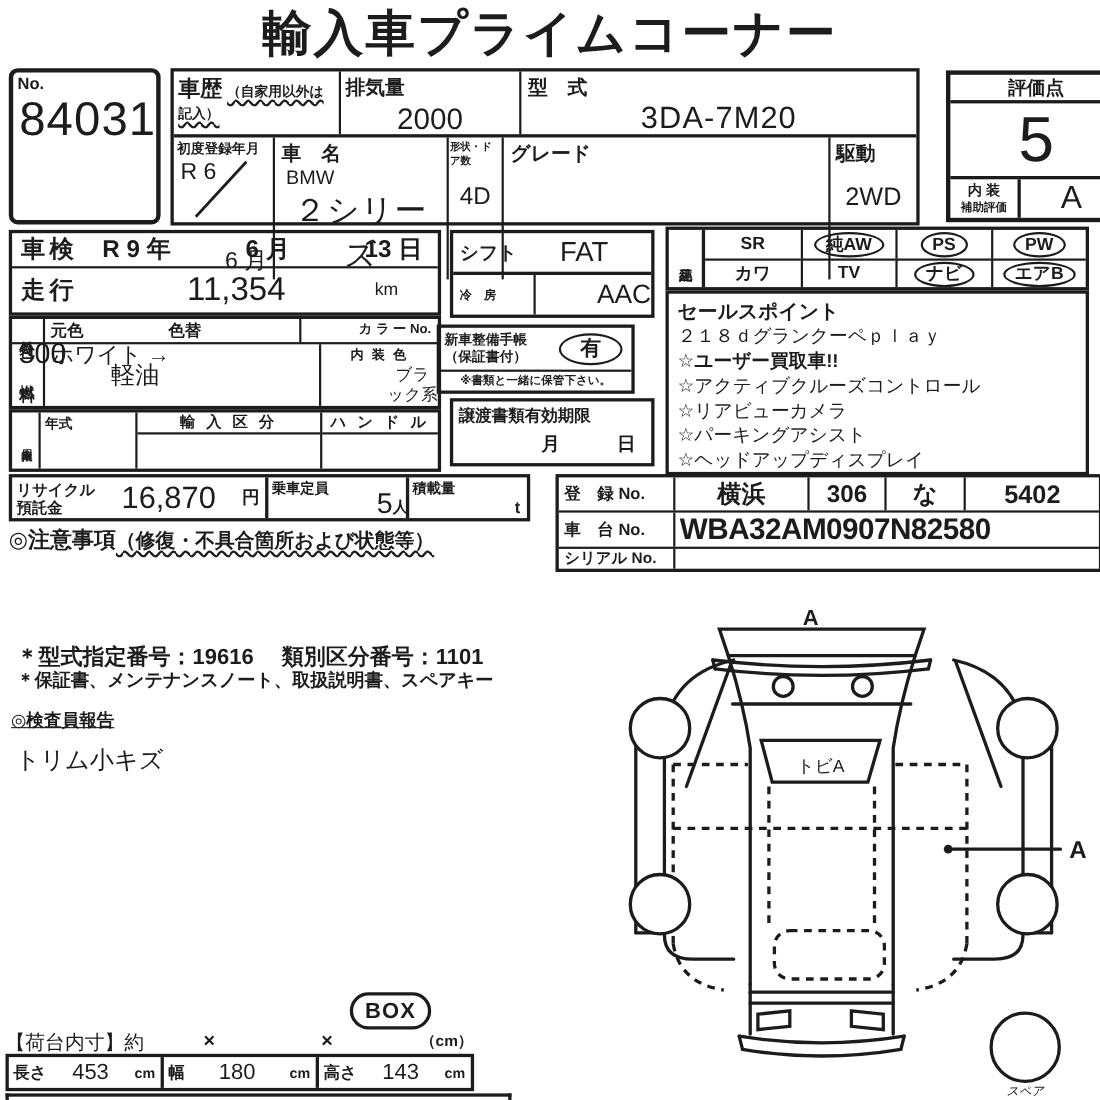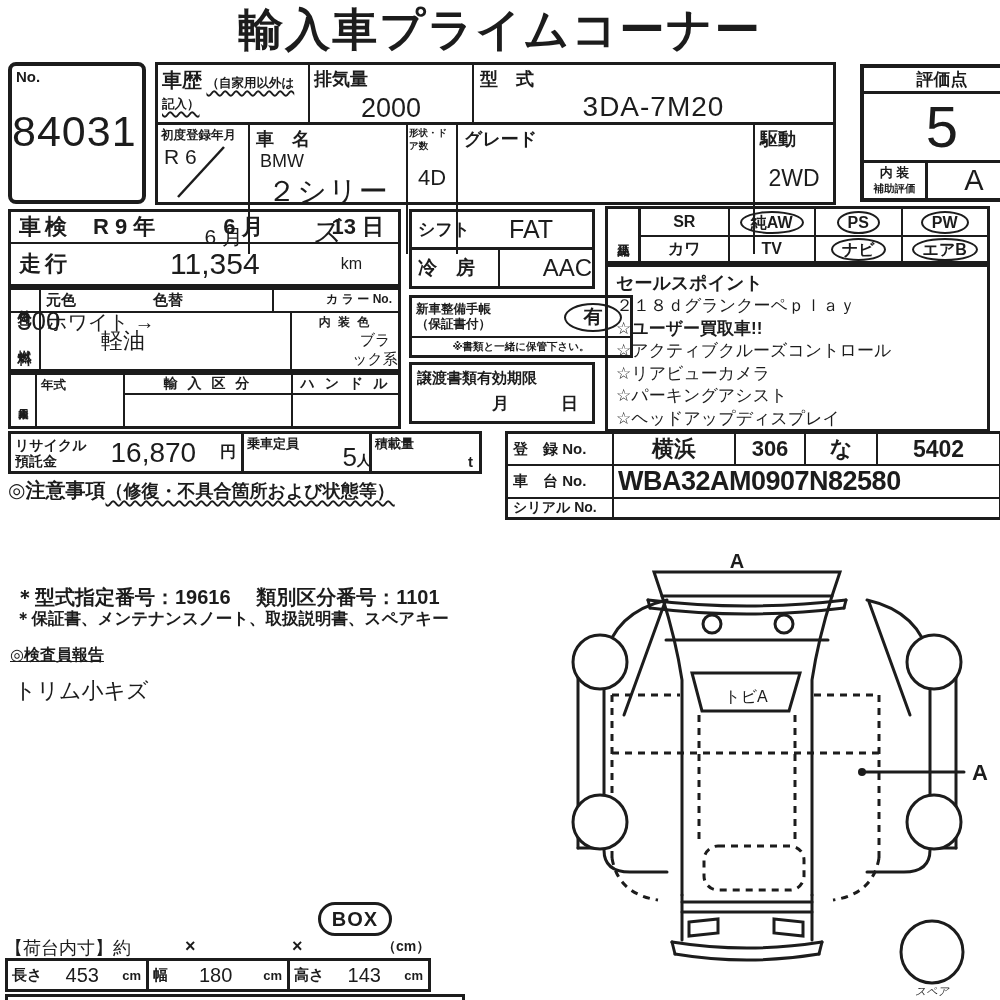--- a/index.html
+++ b/index.html
@@ -12,21 +12,21 @@
     overflow: hidden;
   }
   .abs { position:absolute; }
 
   
   .title { top:0; left:0; width:100%; text-align:center; font-size:45px; font-weight:700; letter-spacing:2px; }
 
   
   .no-box { left:8px; top:62px; width:138px; height:142px; border:4px solid #1c1c1c; border-radius:8px; }
   .no-box .no-lbl { font-size:15px; font-weight:700; padding:2px 0 0 4px; }
-  .no-box .no-val { font-size:43px; font-weight:500; text-align:left; margin-top:22px; letter-spacing:1px; }
+  .no-box .no-val { font-size:43px; font-weight:500; text-align:right; letter-spacing:1px; }
 
   
   .top-table { left:155px; top:62px; width:681px; height:143px; border:3px solid #1c1c1c; display:flex; flex-direction:column; }
   .tt-r1 { height:60px; display:flex; border-bottom:3px solid #1c1c1c; }
   .tt-r2 { flex:1; display:flex; }
   .cell { position:relative; }
   .rb { border-right:2px solid #1c1c1c; }
   .cl-history { width:152px; padding:2px 4px; }
   .cl-history .lbl-big { font-size:20px; font-weight:700; }
   .wavy { text-decoration: underline wavy 1.5px; text-underline-offset:3px; }
@@ -110,24 +110,24 @@
 
   .caution { left:8px; top:477px; font-size:20px; font-weight:700; }
   .caution .nt { font-size:18px; }
 
   
   .mid1 { left:409px; top:209px; width:186px; height:80px; border:3px solid #1c1c1c; display:flex; flex-direction:column; }
   .mid1 .r1 { height:38px; display:flex; align-items:center; border-bottom:3px solid #1c1c1c; }
   .mid1 .r1 .lbl { font-size:17px; font-weight:700; padding-left:6px; }
   .mid1 .r1 .val { flex:1; text-align:center; font-size:25px; }
   .mid1 .r2 { flex:1; display:flex; align-items:stretch; }
-  .mid1 .r2 .lbl { width:88px; border-right:2px solid #1c1c1c; font-size:19px; font-weight:700; display:flex; align-items:center; padding-left:6px; }
+  .mid1 .r2 .lbl { width:75px; border-right:2px solid #1c1c1c; font-size:11px; font-weight:700; display:flex; align-items:center; padding-left:6px; }
   .mid1 .r2 .val { flex:1; text-align:right; font-size:24px; align-self:center; }
 
-  .mid2 { left:409px; top:295px; width:224px; height:63px; border:3px solid #1c1c1c; display:flex; flex-direction:column; }
+  .mid2 { left:397px; top:295px; width:180px; height:63px; border:3px solid #1c1c1c; display:flex; flex-direction:column; }
   .mid2 .main { height:41px; display:flex; align-items:center; }
   .mid2 .lbls { padding-left:4px; }
   .mid2 .lbls div { font-size:12.5px; font-weight:700; line-height:15px; }
   .oval { margin-left:auto; margin-right:8px; width:58px; height:29px; border:2.5px solid #1c1c1c; border-radius:50%;
           display:flex; align-items:center; justify-content:center; font-size:19px; font-weight:700; }
   .mid2 .strip { flex:1; border-top:2px solid #1c1c1c; text-align:center; font-size:10.5px; font-weight:700; line-height:17px; }
 
   .mid3 { left:409px; top:362px; width:186px; height:62px; border:3px solid #1c1c1c; position:relative; }
   .mid3 .lbl { position:absolute; left:5px; top:4px; font-size:15px; font-weight:700; }
   .mid3 .mo { position:absolute; left:80px; bottom:6px; font-size:17px; font-weight:700; }

